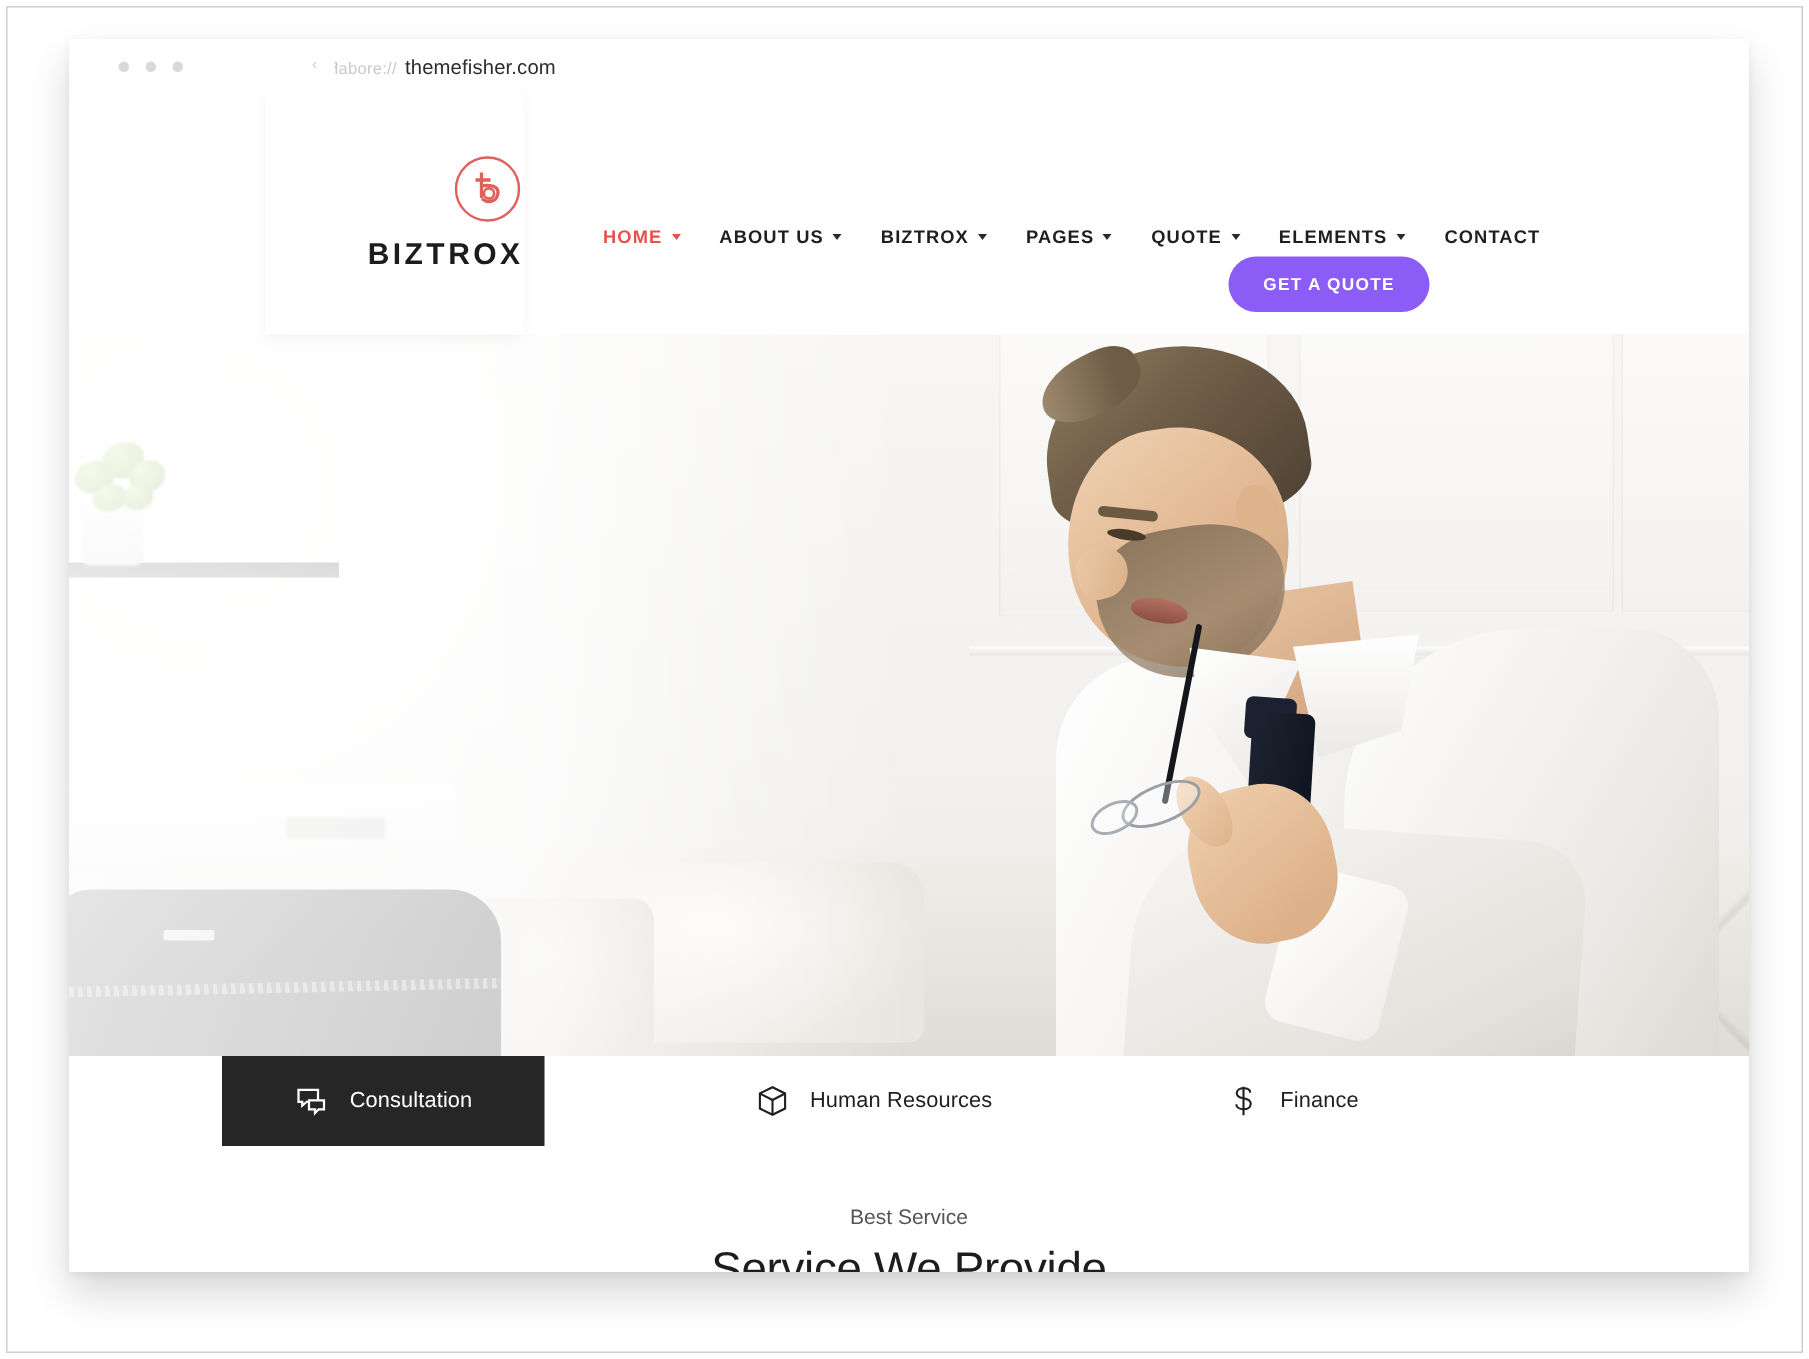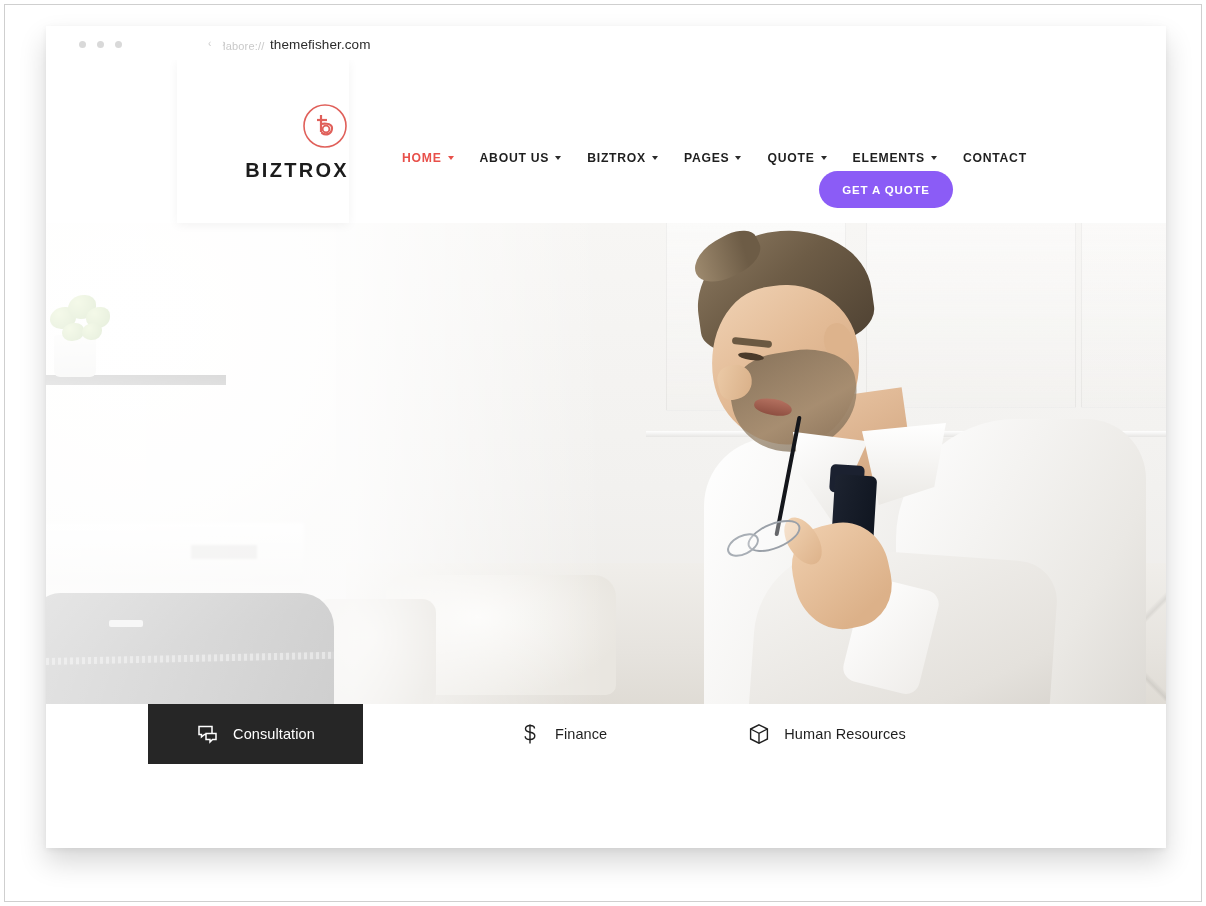--- a/index.html
+++ b/index.html
@@ -659,38 +659,43 @@
           <span class="tab-ico">
             <svg viewBox="0 0 24 24" width="24" height="24" fill="none" stroke="#ffffff" stroke-width="1.5">
               <path d="M3 4.5h13v8H8.5L5.5 15v-2.5H3z"></path>
               <path d="M10 11.5h10v6h-3.5l-2.5 2.5V17.5H10z" fill="#262626"></path>
             </svg>
           </span>
           <span class="tab-label">Consultation</span>
         </div>
 
 
-        <div class="tab t-finance">
-          <span class="tab-ico">
-            <svg viewBox="0 0 24 24" width="24" height="24" fill="none" stroke="#1f1f1f" stroke-width="1.4">
-              <line x1="12" y1="2.5" x2="12" y2="21.5"></line>
-              <path d="M16.5 6.5c0-2-2-3-4.5-3s-4.5 1.2-4.5 3.3 2.2 3 4.5 3.4 4.8 1.1 4.8 3.6-2.3 3.7-4.8 3.7-4.8-1.2-4.8-3.3"></path>
-            </svg>
-          </span>
-          <span class="tab-label">Finance</span>
-        </div>
-
         <div class="tab t-hr">
           <span class="tab-ico">
             <svg viewBox="0 0 24 24" width="24" height="24" fill="none" stroke="#1f1f1f" stroke-width="1.4">
               <path d="M12 2.8 20.4 7v10L12 21.2 3.6 17V7z"></path>
               <path d="M3.6 7 12 11.3 20.4 7"></path>
               <path d="M12 11.3v9.9"></path>
             </svg>
           </span>
           <span class="tab-label">Human Resources</span>
         </div>
+
+        <div class="tab t-finance">
+          <span class="tab-ico">
+            <svg viewBox="0 0 24 24" width="24" height="24" fill="none" stroke="#1f1f1f" stroke-width="1.4">
+              <line x1="12" y1="2.5" x2="12" y2="21.5"></line>
+              <path d="M16.5 6.5c0-2-2-3-4.5-3s-4.5 1.2-4.5 3.3 2.2 3 4.5 3.4 4.8 1.1 4.8 3.6-2.3 3.7-4.8 3.7-4.8-1.2-4.8-3.3"></path>
+            </svg>
+          </span>
+          <span class="tab-label">Finance</span>
+        </div>
       </div>
 
+      <div class="services">
+        <div class="svc-kicker">Best Service</div>
+        <div class="svc-title">Service We Provide</div>
+
+      </div>
 
     </div>
   </div>
 </div>
 
 </body></html>

